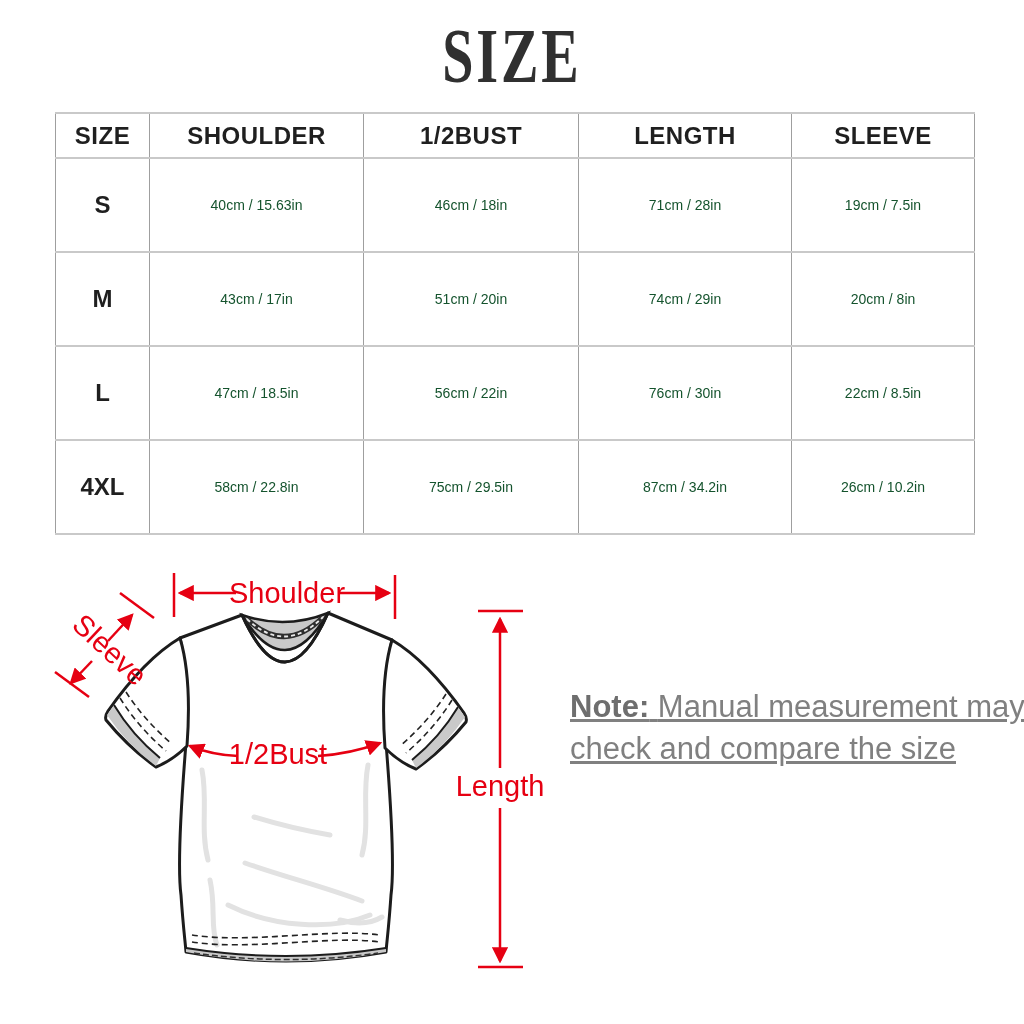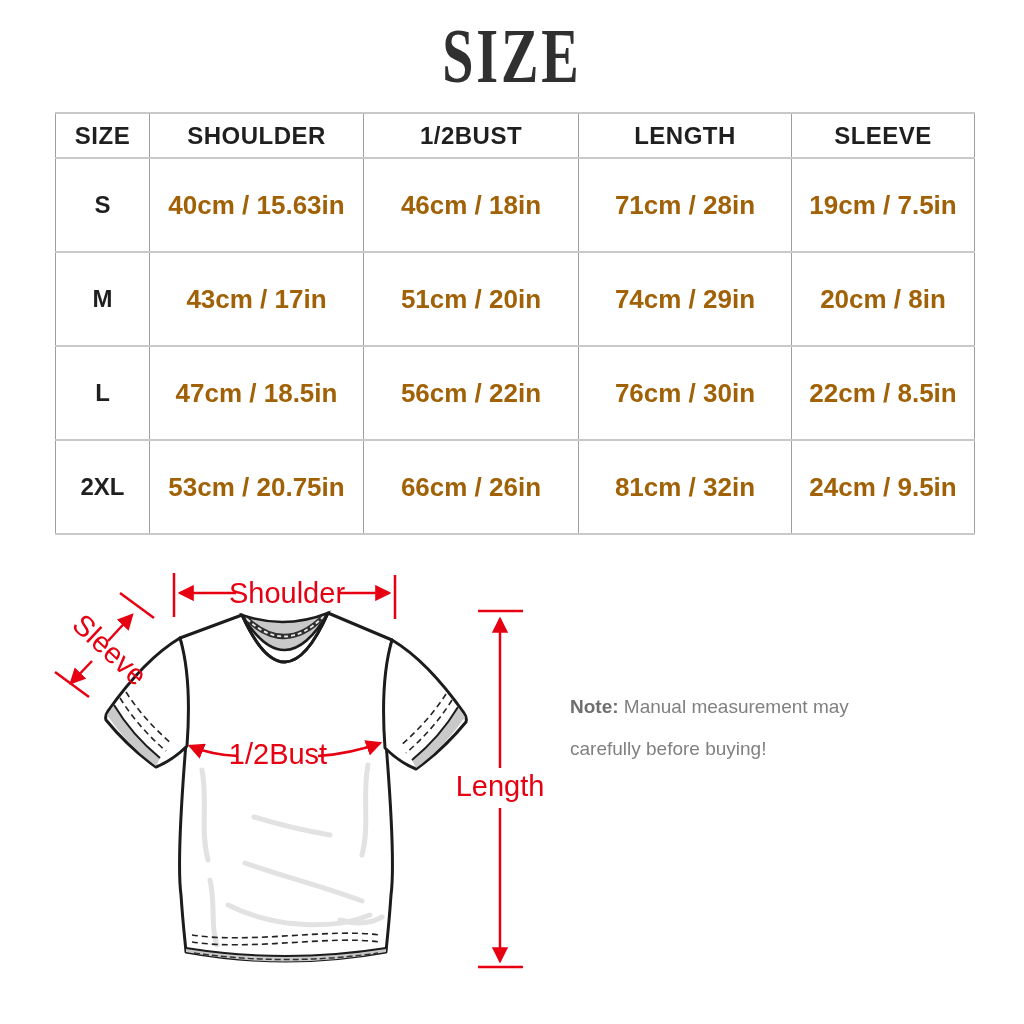--- a/index.html
+++ b/index.html
@@ -24,34 +24,34 @@
   }
   .size-table th,.size-table td{
     border-left:1px solid #9f9f9f;border-right:1px solid #9f9f9f;
     border-top:2px solid #c9c9c9;border-bottom:2px solid #c9c9c9;
     text-align:center;vertical-align:middle;padding:0;white-space:nowrap;
   }
   .size-table th{
     font-size:24px;font-weight:bold;color:#1f1f1f;height:43px;letter-spacing:0.5px;
   }
   .size-table td.size-cell{font-size:24px;font-weight:bold;color:#1f1f1f;}
-  .size-table td.val-cell{font-size:26px;font-weight:bold;color:#a16207;}
+  .size-table td.val-cell{font-size:14px;font-weight:normal;color:#14532d;}
   
   .diagram-svg{position:absolute;left:40px;top:565px;width:520px;height:455px;}
   .red-ln{stroke:#e60012;stroke-width:2.5;fill:none;stroke-linecap:butt;}
   .red-txt{fill:#e60012;font-family:"Liberation Sans",sans-serif;font-size:29px;}
   .shirt{stroke:#1c1c1c;stroke-width:3;fill:#ffffff;stroke-linejoin:round;stroke-linecap:round;}
   .fold{stroke:#1c1c1c;stroke-width:2;fill:none;}
   .grayfill{fill:#c9c9c9;stroke:none;}
   .stitch{stroke:#222222;stroke-width:1.6;fill:none;stroke-dasharray:6 4;}
   .wrinkle{stroke:#e2e2e2;stroke-width:5;fill:none;stroke-linecap:round;}
   
   .note{
     position:absolute;left:570px;top:686px;width:440px;
-    font-size:19px;line-height:42px;color:#808080;
+    font-size:31px;line-height:42px;color:#808080;text-decoration:underline;
   }
   .note .note-line{white-space:nowrap;}
   .note b{font-weight:bold;color:#6e6e6e;}
 </style>
 </head>
 <body>
 
 <div class="page-title">
   <span class="squeeze">SIZE</span>
 </div>
@@ -89,25 +89,25 @@
     <td class="val-cell">20cm / 8in</td>
   </tr>
   <tr>
     <td class="size-cell">L</td>
     <td class="val-cell">47cm / 18.5in</td>
     <td class="val-cell">56cm / 22in</td>
     <td class="val-cell">76cm / 30in</td>
     <td class="val-cell">22cm / 8.5in</td>
   </tr>
   <tr>
-    <td class="size-cell">2XL</td>
-    <td class="val-cell">53cm / 20.75in</td>
-    <td class="val-cell">66cm / 26in</td>
-    <td class="val-cell">81cm / 32in</td>
-    <td class="val-cell">24cm / 9.5in</td>
+    <td class="size-cell">4XL</td>
+    <td class="val-cell">58cm / 22.8in</td>
+    <td class="val-cell">75cm / 29.5in</td>
+    <td class="val-cell">87cm / 34.2in</td>
+    <td class="val-cell">26cm / 10.2in</td>
   </tr>
   </tbody>
 </table>
 
 <svg class="diagram-svg" viewBox="0 0 520 455">
   <defs>
     <marker id="arw" viewBox="0 0 10 10" refX="8.5" refY="5" markerWidth="6.5" markerHeight="6.5" orient="auto-start-reverse">
       <path d="M0,0 L10,5 L0,10 Z" fill="#e60012"></path>
     </marker>
   </defs>
@@ -187,14 +187,14 @@
     <path class="red-ln" d="M438,46 L483,46"></path>
     <path class="red-ln" d="M438,402 L483,402"></path>
     <path class="red-ln" d="M460,203 L460,54" marker-end="url(#arw)"></path>
     <path class="red-ln" d="M460,243 L460,396" marker-end="url(#arw)"></path>
     <text class="red-txt" x="460" y="231" text-anchor="middle" font-size="30">Length</text>
   </g>
 </svg>
 
 <div class="note">
   <div class="note-line"><b>Note:</b> <span>Manual measurement may</span></div>
-  <div class="note-line">carefully before buying!</div>
+  <div class="note-line">check and compare the size</div>
 </div>
 
 </body></html>

